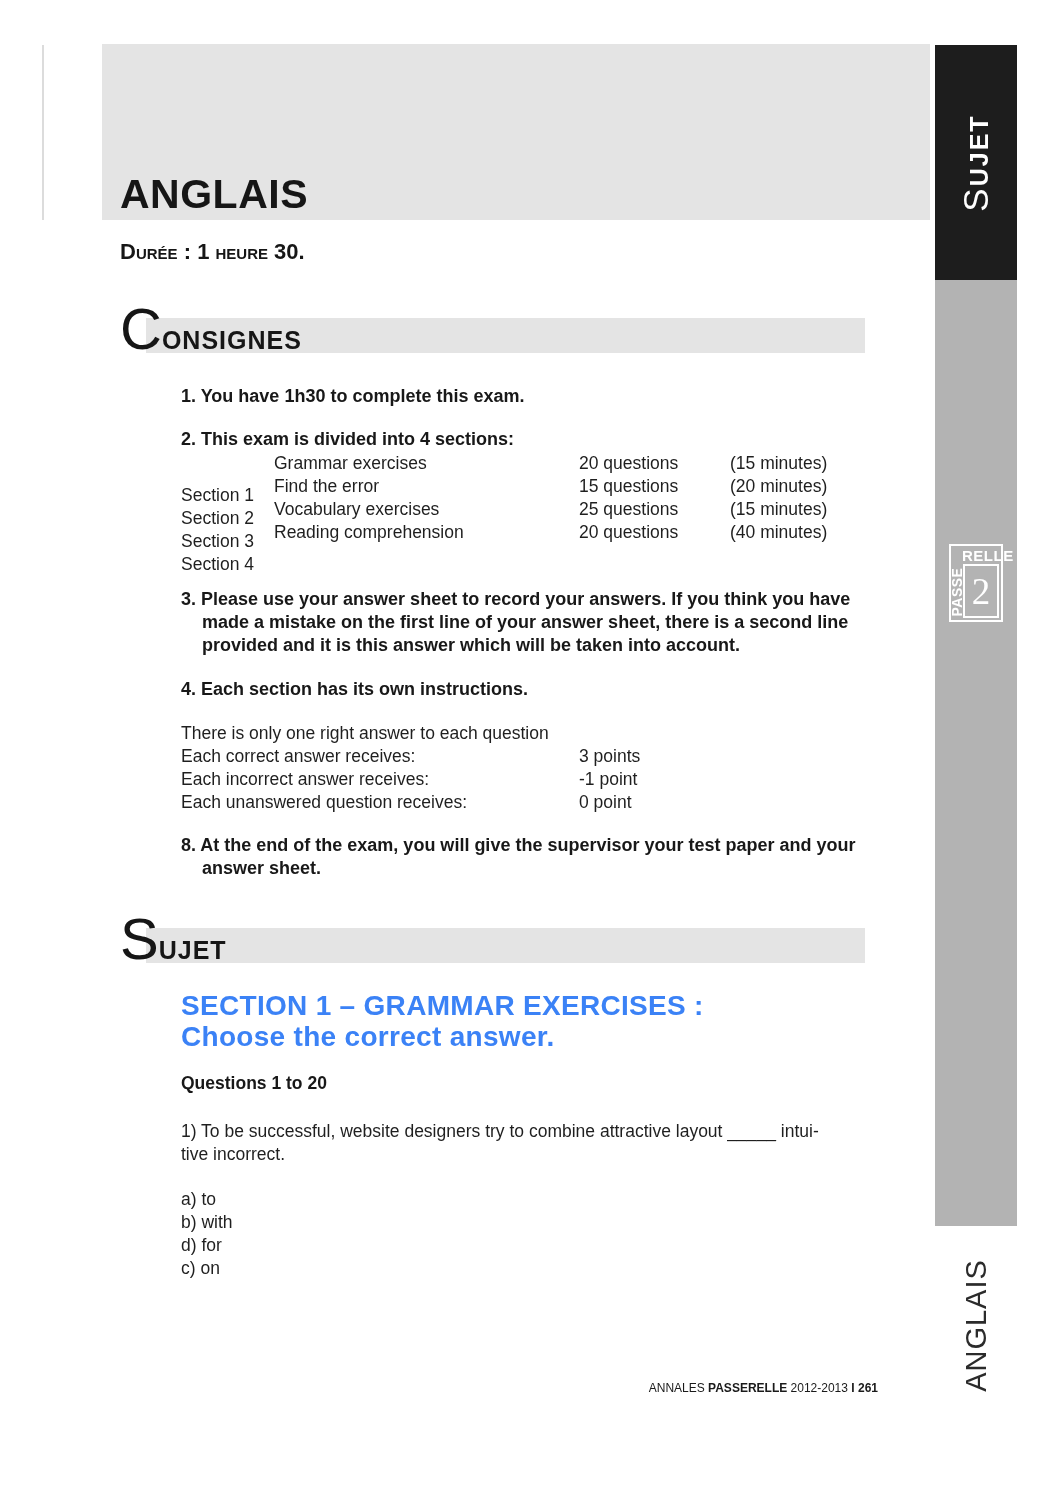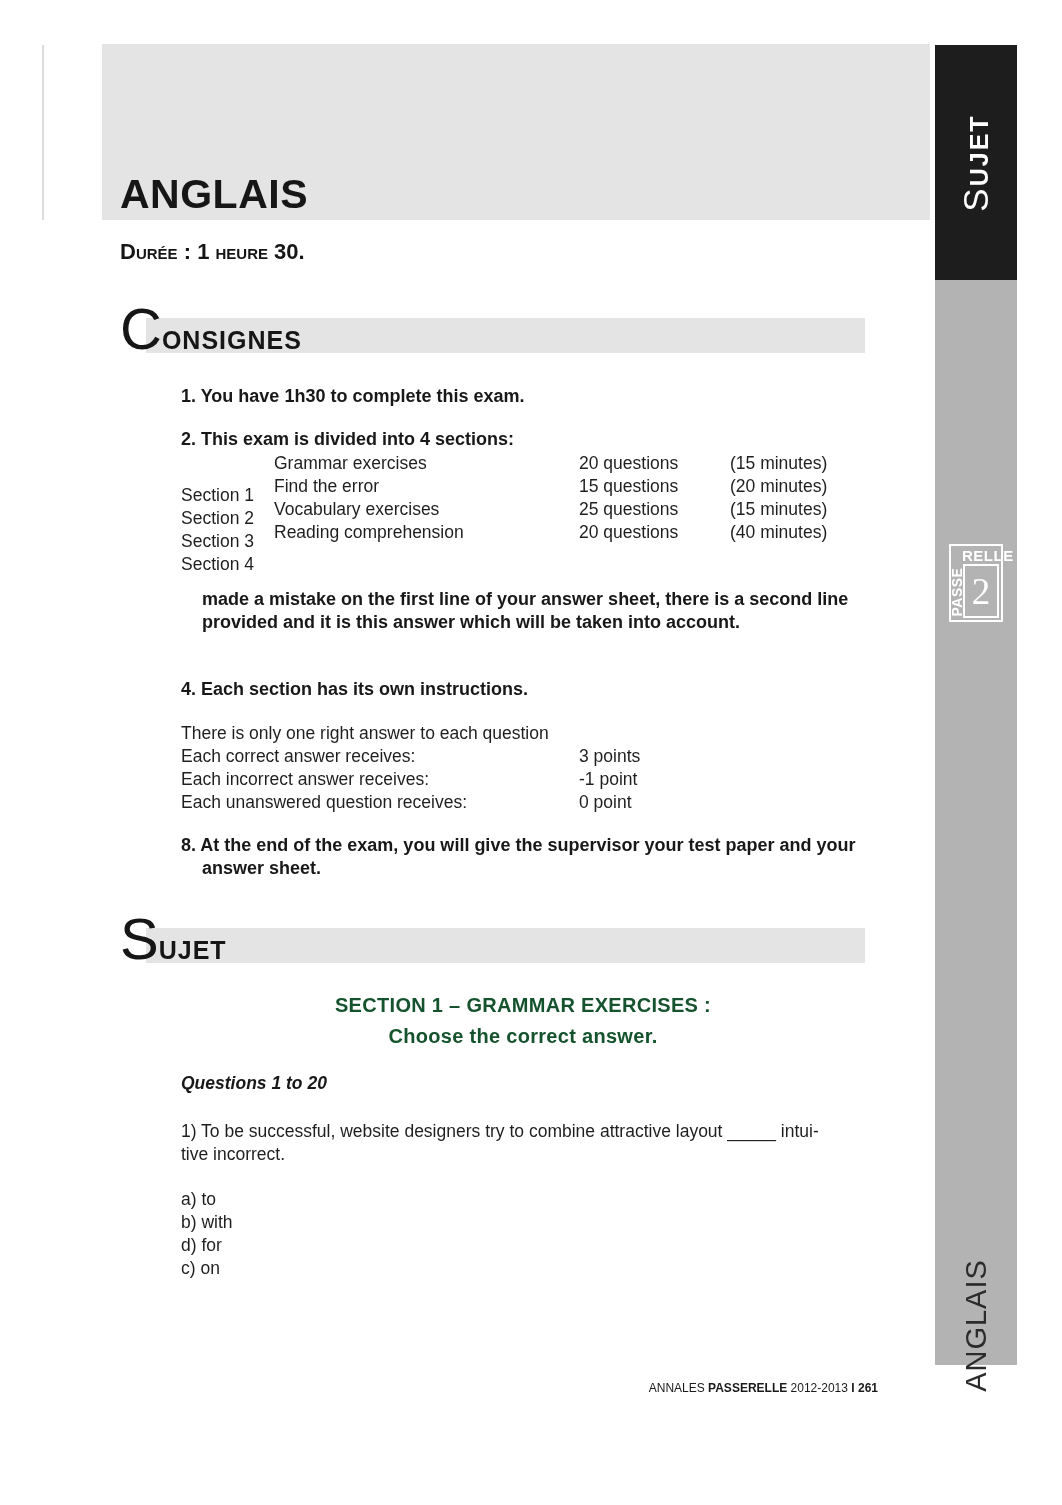--- a/index.html
+++ b/index.html
@@ -19,21 +19,21 @@
   .duration .dur-sc  { font-size:15px; }
 
   
   .sujet-tab { position:absolute; left:935px; top:45px; width:82px; height:235px; background:#1d1d1d;
                display:flex; align-items:center; justify-content:center; }
   .vrot { transform:rotate(-90deg); white-space:nowrap; }
   .sujet-tab .tab-text { color:#ffffff; font-weight:bold; letter-spacing:2px; }
   .sujet-tab .tab-initial { font-size:35px; font-weight:normal; }
   .sujet-tab .tab-rest { font-size:25px; }
 
-  .sidebar { position:absolute; left:935px; top:280px; width:82px; height:1085px; background:#b3b3b3; }
+  .sidebar { position:absolute; left:935px; top:280px; width:82px; height:946px; background:#b3b3b3; }
 
   .logo { position:absolute; top:264px; left:50%; transform:translateX(-50%); width:54px; height:78px;
           border:2px solid #ffffff; box-sizing:border-box; }
   .logo-relle { position:absolute; top:1px; left:11px; color:#ffffff; font-weight:bold; font-size:15px; letter-spacing:0.5px; }
   .logo-passe-wrap { position:absolute; left:-1px; top:18px; bottom:0; width:14px; display:flex; align-items:center; justify-content:center; }
   .logo-passe { transform:rotate(-90deg); color:#ffffff; font-weight:bold; font-size:14px; letter-spacing:0.5px; white-space:nowrap; }
   .logo-box2 { position:absolute; left:12px; top:18px; right:2px; bottom:2px; border:2px solid #ffffff;
                display:flex; align-items:center; justify-content:center; }
   .logo-num { color:#ffffff; font-family:"Liberation Serif", serif; font-size:37px; line-height:1; }
 
@@ -57,21 +57,21 @@
   .t-row .c1 { position:absolute; left:0;margin-top:32px; }
   .t-row .c2 { position:absolute; left:93px; }
   .t-row .c3 { position:absolute; left:398px; }
   .t-row .c4 { position:absolute; left:549px; }
   .t-row .c-total { position:absolute; left:0; width:377px; text-align:right; }
 
   .s-row { position:relative; height:23px; }
   .s-row .s-label { position:absolute; left:0; }
   .s-row .s-value { position:absolute; left:398px; }
 
-  .section-title { position:absolute; left:181px; width:684px; font-size:20px; font-weight:bold; line-height:31px; color:#14532d; letter-spacing:0.3px;text-align:center; }
+  .section-title { position:absolute; left:181px; width:684px; font-size:28px; font-weight:bold; line-height:31px; color:#3b82f6; letter-spacing:0.3px; }
 
   .footer { position:absolute; top:1381px; right:184px; font-size:12px; color:#1a1a1a; }
   .footer .fb { font-weight:bold; }
 </style>
 </head>
 <body>
 
 <div class="page">
 
   <div class="left-rule"></div>
@@ -130,20 +130,21 @@
     </div>
     <div class="t-row">
       <span class="c1">Section 4</span>
       <span class="c2">Reading comprehension</span>
       <span class="c3">20 questions</span>
       <span class="c4">(40 minutes)</span>
     </div>
   </div>
 
   <div class="blk bold" style="top:588px;">
+    <div>3. Please use your answer sheet to record your answers. If you think you have</div>
     <div class="hang">made a mistake on the first line of your answer sheet, there is a second line</div>
     <div class="hang">provided and it is this answer which will be taken into account.</div>
   </div>
 
   <div class="blk bold" style="top:678px;">4. Each section has its own instructions.</div>
 
   <div class="blk" style="top:722px;">
     <div class="s-row">
         <span class="s-label">There is only one right answer to each question</span>
       </div>
@@ -169,21 +170,21 @@
   <div class="fancy-heading" style="top:919px;">
     <div class="bar"></div>
     <div class="htext"><span class="h-initial">S</span><span class="h-rest">UJET</span></div>
   </div>
 
   <div class="section-title" style="top:990px;">
     <div>SECTION 1 – GRAMMAR EXERCISES :</div>
     <div>Choose the correct answer.</div>
   </div>
 
-  <div class="blk bold" style="top:1072px; font-size:17.5px;font-style:italic;">Questions 1 to 20</div>
+  <div class="blk bold" style="top:1072px; font-size:17.5px;">Questions 1 to 20</div>
 
   <div class="blk" style="top:1120px;">
     <div>1) To be successful, website designers try to combine attractive layout _____ intui-</div>
     <div>tive incorrect.</div>
   </div>
 
   <div class="blk" style="top:1188px;">
     <div>a) to</div>
     <div>b) with</div>
     <div>d) for</div>

